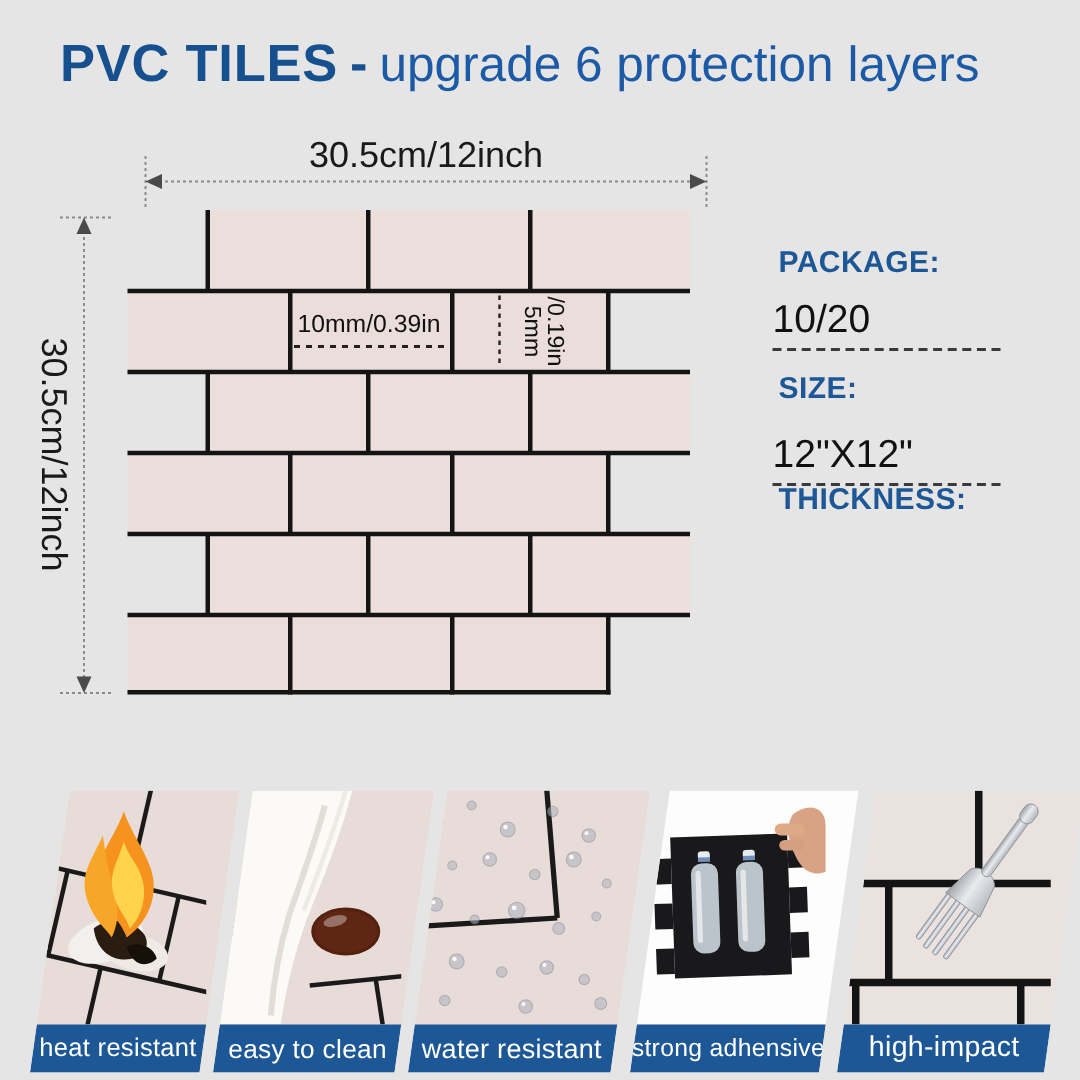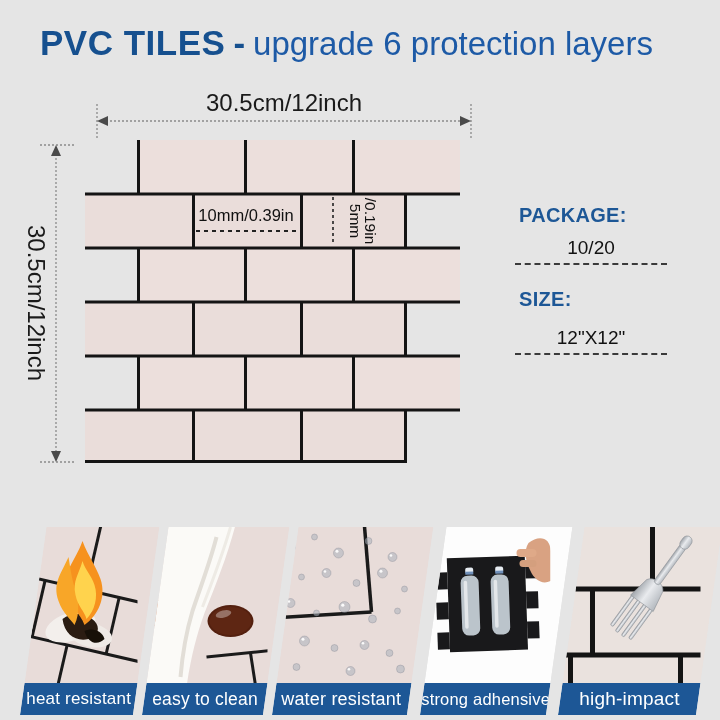--- a/index.html
+++ b/index.html
@@ -10,23 +10,23 @@
   .title{position:absolute;left:40px;top:24px;width:670px;white-space:nowrap;line-height:38px;}
   .title .brand{font-weight:bold;font-size:35px;color:#16508f;letter-spacing:.5px;}
   .title .sep{font-weight:bold;font-size:35px;color:#16508f;margin:0 8px;}
   .title .tagline{font-size:33px;color:#1d5aa6;}
 
   
   .diagram{position:absolute;left:0;top:0;width:510px;height:500px;}
 
   
   .specs{position:absolute;left:505px;top:0;width:180px;}
-  .spec{position:absolute;left:0;width:170px;margin-top:40px;}
+  .spec{position:absolute;left:0;width:170px;}
   .spec-label{color:#1d5796;font-weight:bold;font-size:20px;letter-spacing:.3px;padding-left:14px;}
-  .spec-value{font-size:19px;color:#111;text-align:center;border-bottom:2px dashed #3a3a3a;
+  .spec-value{font-size:26px;color:#111;text-align:left;border-bottom:2px dashed #3a3a3a;
               padding-bottom:4px;width:152px;margin-left:10px;}
   .spec:nth-of-type(1){top:164px}.spec:nth-of-type(1) .spec-value{margin-top:10px}
   .spec:nth-of-type(2){top:248px}.spec:nth-of-type(2) .spec-value{margin-top:16px}
   .spec:nth-of-type(3){top:322px}.spec:nth-of-type(3) .spec-value{margin-top:18px}
 
   
   .card{position:absolute;top:527px;height:188px;transform:skewX(-8deg);
         transform-origin:0 100%;overflow:hidden;}
   .card-img{position:absolute;left:0;right:0;top:0;bottom:32px;background:#e8dcd9;overflow:hidden;}
   .card-img-inner{position:absolute;left:-28px;right:-28px;top:0;bottom:0;
@@ -148,20 +148,21 @@
   <div class="specs">
     <div class="spec">
       <div class="spec-label">PACKAGE:</div>
       <div class="spec-value">10/20</div>
     </div>
     <div class="spec">
       <div class="spec-label">SIZE:</div>
       <div class="spec-value">12"X12"</div>
     </div>
     <div class="spec">
+      <div class="spec-label">THICKNESS:</div>
     </div>
   </div>
 
   <div class="card card1">
     <div class="card-img">
         <div class="card-img-inner">
       <svg width="113" height="156" viewBox="0 0 113 156">
         <g transform="rotate(13 56 78)" stroke="#1a1a1a" stroke-width="3">
           <line x1="-25" y1="62" x2="150" y2="62"></line>
               <line x1="-25" y1="120" x2="150" y2="120"></line>

